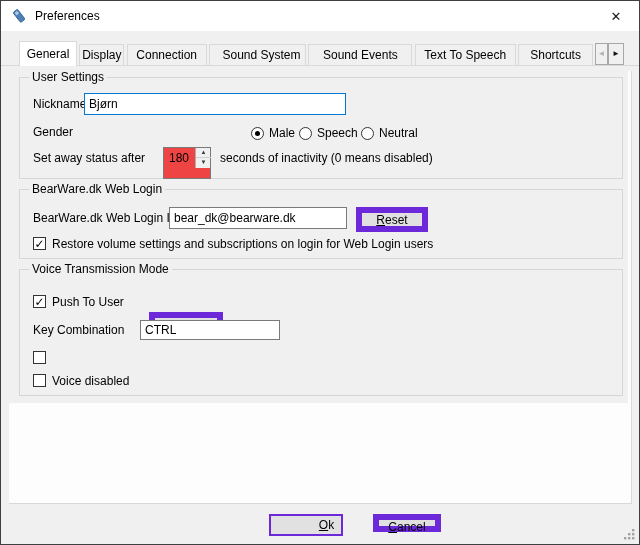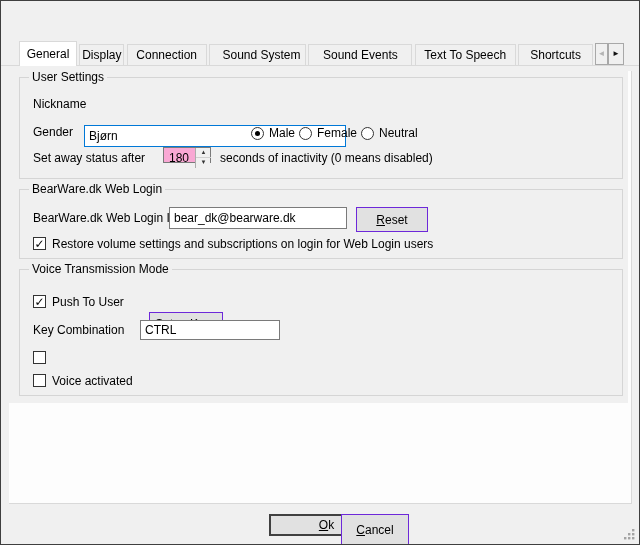--- a/index.html
+++ b/index.html
@@ -50,54 +50,66 @@
   .group-title { position:absolute; top:-8px; left:9px; background:#f0f0f0; padding:0 3px; line-height:15px; }
   .g1 { left:18px; top:76px;  width:604px; height:102px; }
   .g2 { left:18px; top:188px; width:604px; height:70px;  }
   .g3 { left:18px; top:268px; width:604px; height:127px;padding-left:10px; }
 
   .abs { position:absolute; z-index:6; }
   .lbl { line-height:15px; }
 
   input.text { position:absolute; z-index:6; border:1px solid #7a7a7a; background:#fff;
                font:12px "Liberation Sans","DejaVu Sans",sans-serif; padding:0 4px; color:#000; }
-  input.text.focused { border-color:#0078d7;margin-top:32px; }
-
-  
-  .spin { left:162px; top:146px; width:48px; height:16px; border:1px solid #7a7a7a; background:#f9a8d4; }
+  input.text.focused { border-color:#0078d7; }
+
+  
+  .spin { left:162px; top:146px; width:48px; height:32px; border:1px solid #7a7a7a; background:#ef4444; }
   .spin .val { position:absolute; left:5px; top:3px; }
   .spin-arrows { position:absolute; right:0; top:0; width:15px; height:20px; border-left:1px solid #adadad; background:#f0f0f0; }
   .spin-btn { position:absolute; left:0; width:15px; height:10px; font-size:6px; line-height:9px;
               text-align:center; color:#333; cursor:pointer; }
   .spin-btn.up { top:0; border-bottom:1px solid #d0d0d0; }
   .spin-btn.down { top:10px; }
 
   
   .radio { width:13px; height:13px; border-radius:50%; border:1px solid #333; background:#fff; }
   .radio .dot { display:none; }
   .radio.sel .dot { display:block; width:5px; height:5px; border-radius:50%; background:#000; margin:3px auto; }
   .check { width:13px; height:13px; border:1px solid #333; background:#fff; font-size:12px;
            line-height:12px; text-align:center; color:#000; }
 
   
-  .btn { position:absolute; z-index:6; background:#e1e1e1; border:1px solid #6d28d9;
+  .btn { position:absolute; z-index:6; background:#e1e1e1; border:6px solid #6d28d9;
          font:12px "Liberation Sans","DejaVu Sans",sans-serif; text-align:center; cursor:pointer; color:#000; }
-  .btn.default { border:2px solid #404040;padding-left:41px; }
+  .btn.default { border:2px solid #6d28d9;padding-left:41px; }
   .mn { text-decoration:underline; }
 
   .footer-btn-ok     { left:268px; top:513px; width:74px; height:22px; }
-  .footer-btn-cancel { left:340px; top:513px; width:68px; height:32px; }
+  .footer-btn-cancel { left:372px; top:513px; width:68px; height:18px; }
 
   .grip { position:absolute; right:4px; bottom:4px; width:12px; height:12px; z-index:7; cursor:nwse-resize; }
 </style>
 </head>
 <body>
 
 <div class="window">
 
+  <div class="titlebar">
+    <svg class="app-icon" viewBox="0 0 16 16">
+      <g transform="rotate(-38 8 8)">
+        <rect x="5.3" y="1.6" width="5.6" height="12.6" rx="1.2" fill="#4d7fb9" stroke="#2c5a8c" stroke-width="0.8"></rect>
+        <rect x="6.4" y="2.8" width="3.4" height="3.2" rx="0.6" fill="#a8c8e8"></rect>
+      </g>
+    </svg>
+    <span class="title-text">Preferences</span>
+    <button class="close-btn">
+      <span>✕</span>
+    </button>
+  </div>
 
   <div class="tab-line"></div>
   <div class="tabs-clip">
     <div class="tab active">General</div>
     <div class="tab">Display</div>
     <div class="tab">Connection</div>
     <div class="tab">Sound System</div>
     <div class="tab">Sound Events</div>
     <div class="tab">Text To Speech</div>
     <div class="tab">Shortcuts</div>
@@ -119,21 +131,21 @@
   </div>
   <span class="abs lbl" style="left:32px; top:96px;">Nickname</span>
   <input class="text focused" style="left: 83px; top: 92px; width: 262px; height: 22px;" type="text" value="Bjørn">
   <span class="abs lbl" style="left:32px; top:124px;">Gender</span>
 
   <span class="abs radio sel" style="left:250px; top:126px;">
       <span class="dot"></span>
     </span>
   <span class="abs lbl" style="left:268px; top:125px;">Male</span>
   <span class="abs radio" style="left:298px; top:126px;"></span>
-  <span class="abs lbl" style="left:316px; top:125px;">Female</span>
+  <span class="abs lbl" style="left:316px; top:125px;">Speech</span>
   <span class="abs radio" style="left:360px; top:126px;"></span>
   <span class="abs lbl" style="left:378px; top:125px;">Neutral</span>
 
   <span class="abs lbl" style="left:32px; top:150px;">Set away status after</span>
   <div class="abs spin">
     <span class="val">180</span>
     <span class="spin-arrows">
       <span class="spin-btn up"><span>▲</span></span>
       <span class="spin-btn down"><span>▼</span></span>
     </span>
@@ -156,21 +168,21 @@
   </div>
   <span class="abs check" style="left:32px; top:294px;"><span>✓</span></span>
   <span class="abs lbl" style="left:51px; top:294px;">Push To User</span>
   <button class="btn" style="left:148px; top:291px; width:74px; height:23px;margin-top:20px;">
     <span class="mn">S</span><span>etup Keys</span>
   </button>
   <span class="abs lbl" style="left:32px; top:322px;">Key Combination</span>
   <input class="text" style="left: 139px; top: 319px; width: 140px; height: 20px;" type="text" value="CTRL">
   <span class="abs check" style="left:32px; top:350px;"></span>
   <span class="abs check" style="left:32px; top:373px;"></span>
-  <span class="abs lbl" style="left:51px; top:373px;">Voice activated</span>
+  <span class="abs lbl" style="left:51px; top:373px;">Voice disabled</span>
 
   <button class="btn default footer-btn-ok">
     <span class="mn">O</span><span>k</span>
   </button>
   <button class="btn footer-btn-cancel">
     <span class="mn">C</span><span>ancel</span>
   </button>
 
   <svg class="grip" viewBox="0 0 12 12">
     <g fill="#a3a3a3">

